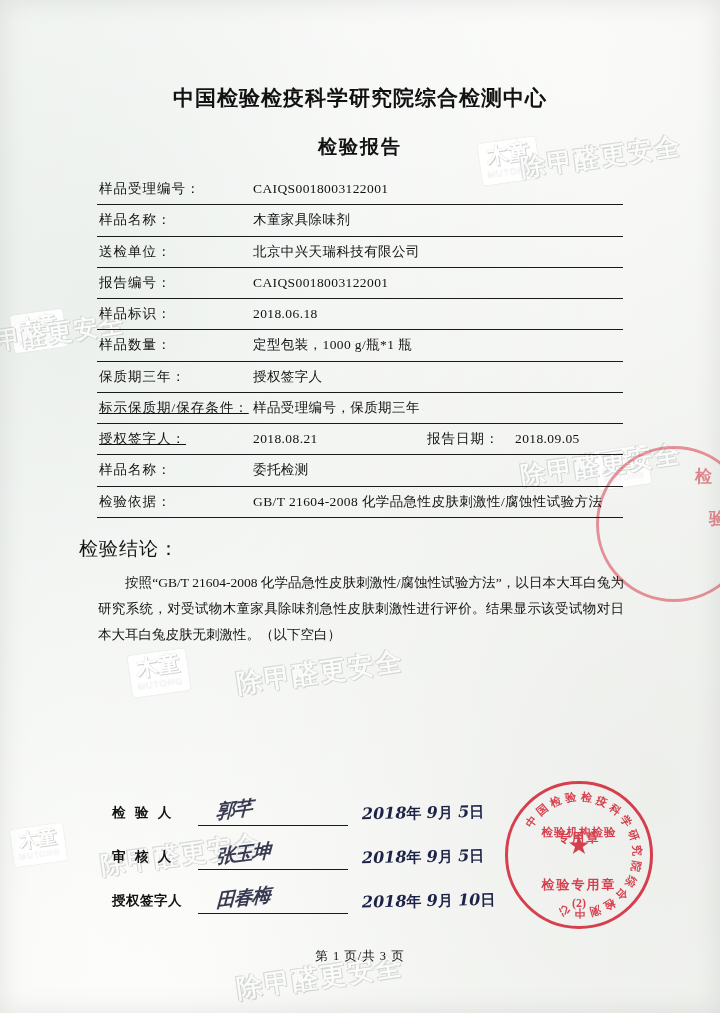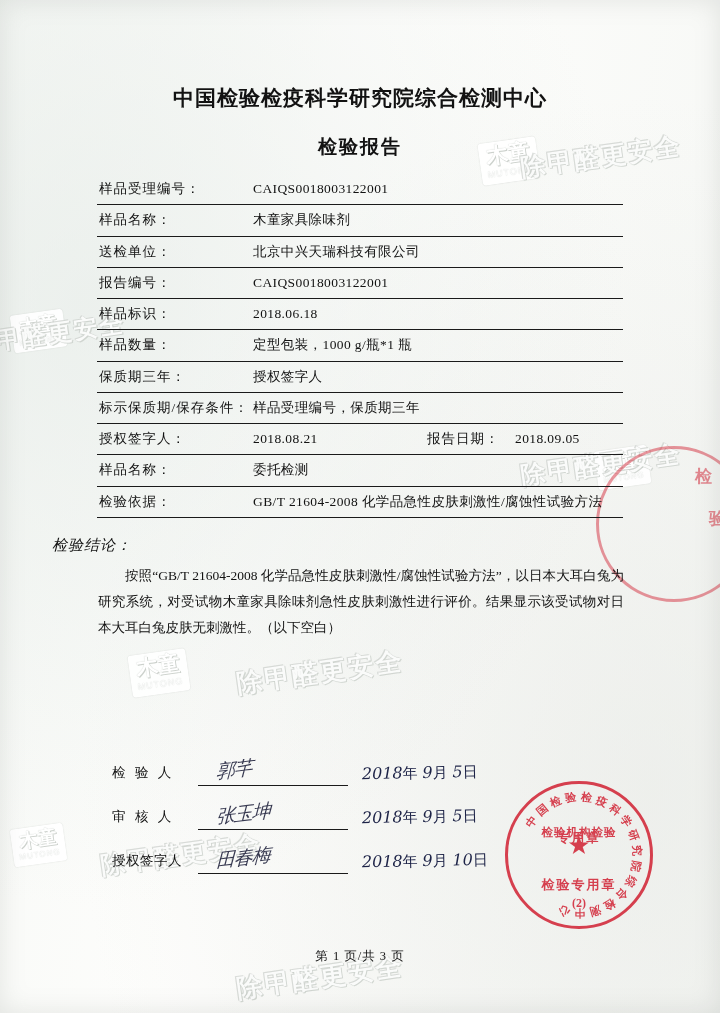--- a/index.html
+++ b/index.html
@@ -117,47 +117,48 @@
     vertical-align: bottom;
     line-height: 1.5;
   }
   td.lbl {
     width: 92px;
     white-space: nowrap;
     letter-spacing: 1px;
   }
   td.lbl.wide {
     width: 150px;
+    text-decoration: underline;
   }
   td.val {
     letter-spacing: 0.4px;
   }
   td.val2 {
     width: 170px;
   }
   .conclusion-label {
-    margin: 18px 0 0 52px;
-    font-size: 15px;
-    letter-spacing: 1px;
-    font-style: italic;
+    margin: 18px 0 0 79px;
+    font-size: 19px;
+    letter-spacing: 1px;
   }
   .conclusion-body {
     margin: 8px 96px 0 98px;
     font-size: 13.5px;
     line-height: 1.95;
     text-align: justify;
     text-indent: 2em;
   }
   
   .sig-block {
     position: absolute;
     left: 112px;
-    top: 742px;
+    top: 782px;
     width: 400px;
     z-index: 4;
+    font-weight: bold;
   }
   .sig-row {
     display: flex;
     align-items: flex-end;
     height: 44px;
     position: relative;
   }
   .sig-label {
     font-size: 13.5px;
     letter-spacing: 3px;

